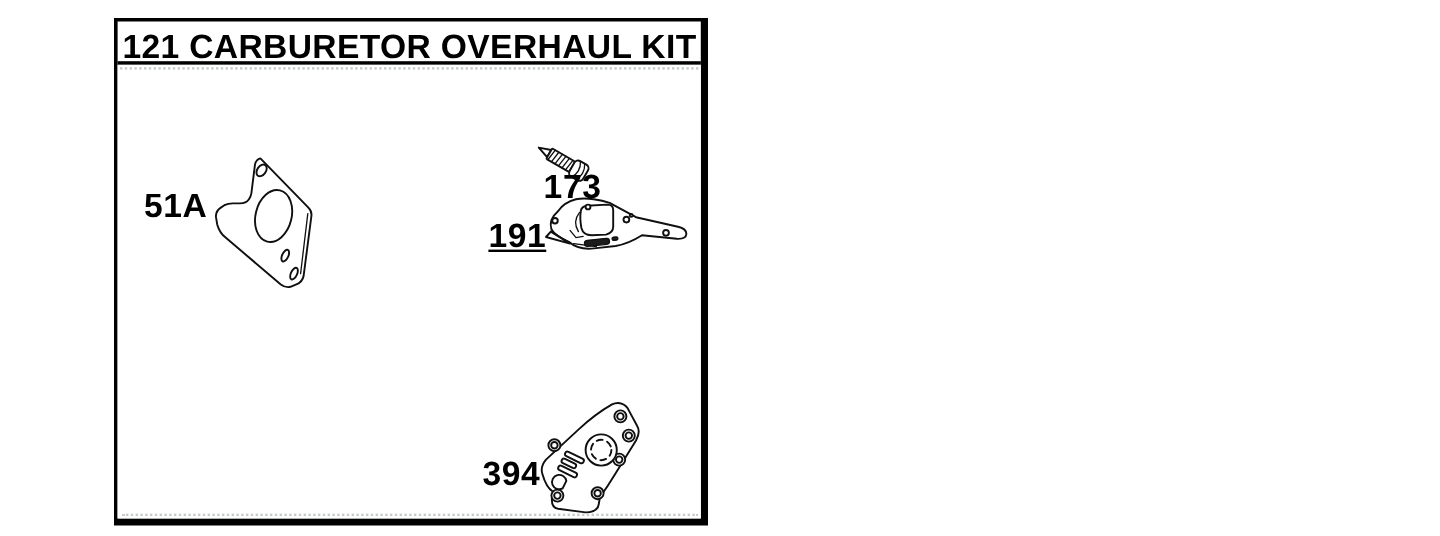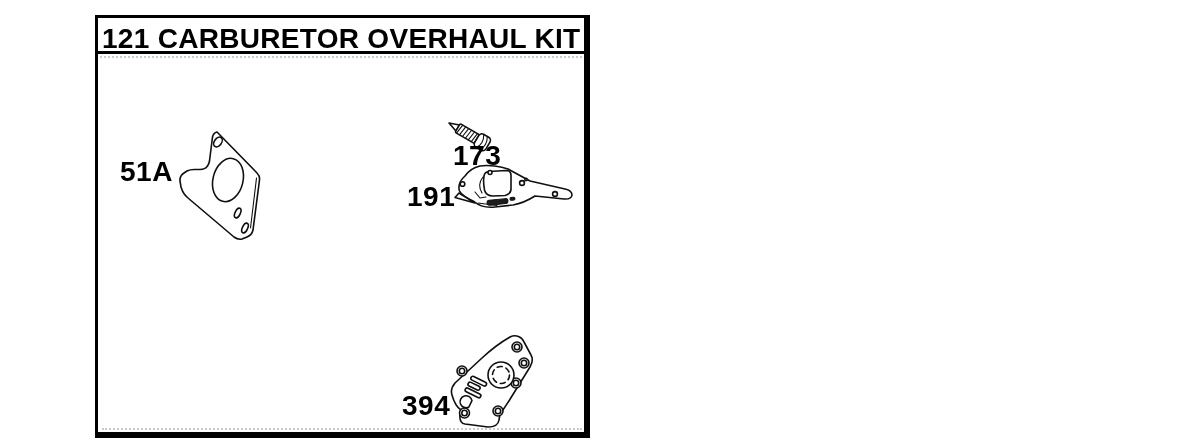--- a/index.html
+++ b/index.html
@@ -61,22 +61,22 @@
     position: absolute;
     font-size: 28px;
     font-weight: bold;
     line-height: 1;
     letter-spacing: 0.5px;
     color: #000;
     white-space: nowrap;
   }
   .label-51a { left: 22px; top: 104px; }
   .label-173 { left: 327px; top: 88px; margin-left: 28px; }
-  .label-191 { left: 309px; top: 129px; }
-  .label-394 { left: 304px; top: 338px; }
+  .label-191 { left: 309px; top: 129px; text-decoration: underline; }
+  .label-394 { left: 304px; top: 327px; }
   .part-svg { position: absolute; }
   .svg-51a { left: 74px;  top: 68px; }
   .svg-173 { left: 347px; top: 63px; }
   .svg-191 { left: 355px; top: 110px; }
   .svg-394 { left: 350px; top: 280px; }
   .ln  { fill: none; stroke: #101010; stroke-width: 1.6; stroke-linejoin: round; stroke-linecap: round; }
   .lnf { fill: #ffffff; stroke: #101010; stroke-width: 1.6; stroke-linejoin: round; stroke-linecap: round; }
   .thin { fill: none; stroke: #101010; stroke-width: 1.1; stroke-linecap: round; }
   .dark { fill: #1c1c1c; stroke: #101010; stroke-width: 1; }
 </style>

